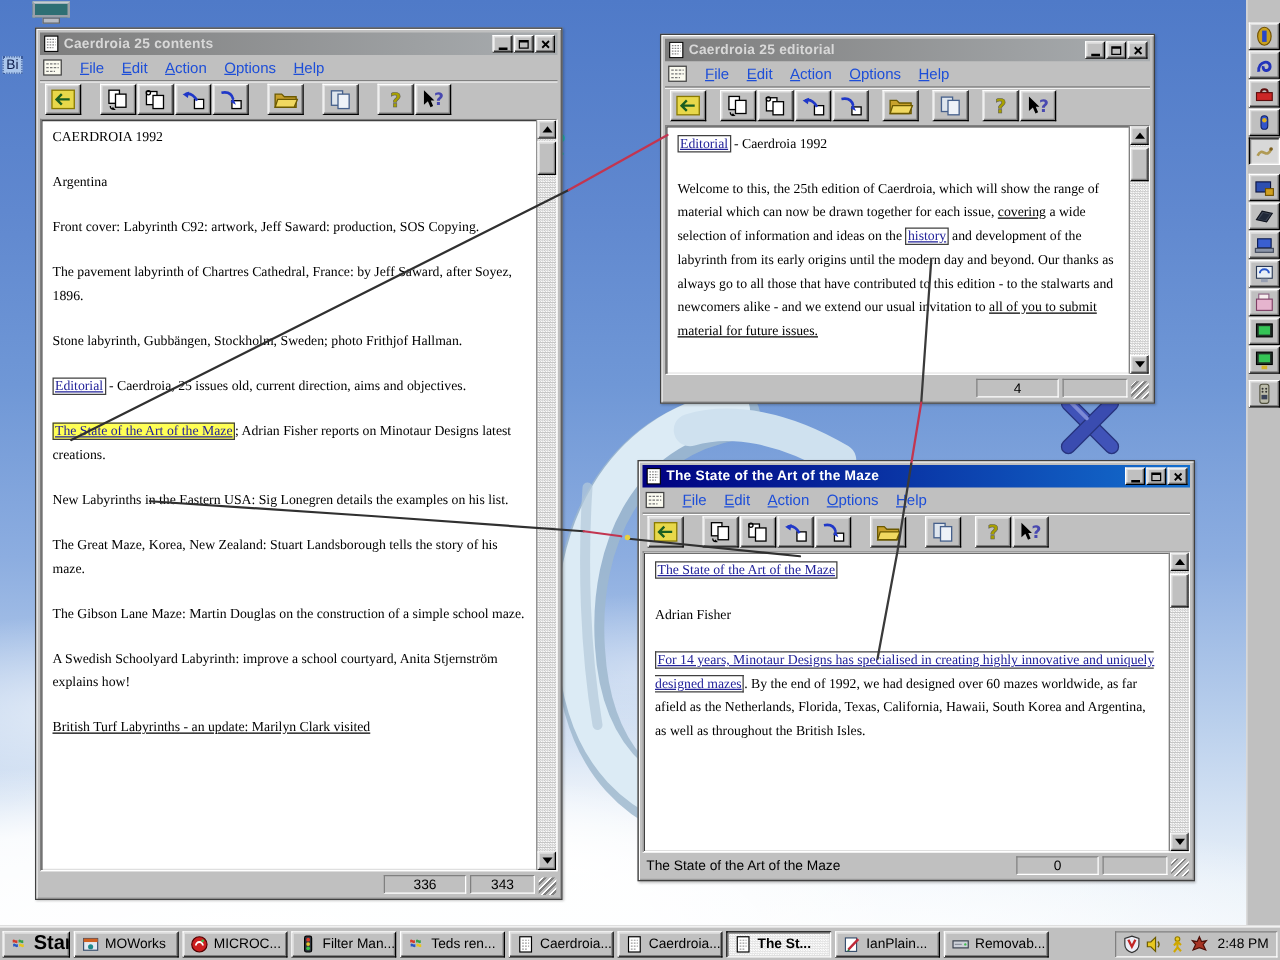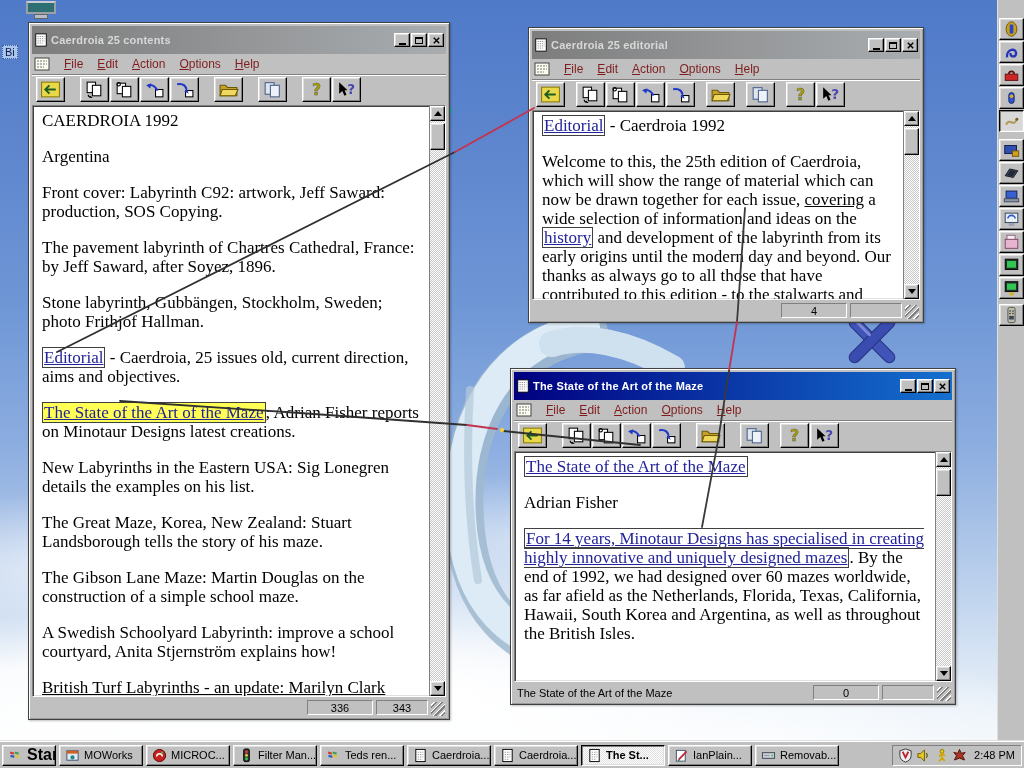--- a/index.html
+++ b/index.html
@@ -23,53 +23,53 @@
   .dicon { position:absolute; left:26px; top:0; width:30px; height:19px; z-index:1; }
   .dicon .screen { position:absolute; left:0; top:1px; width:30px; height:13px; background:#2e6f74; border:2px solid #9aa0a8; border-top-color:#c8ccd2; }
   .dicon .base { position:absolute; left:8px; top:14px; width:14px; height:5px; background:#b8bcc4; border:1px solid #60666e; }
   .dlabel { position:absolute; left:2px; top:45px; z-index:1; background:#aac6ec; color:#0c1c4a;
     font-size:11px; padding:0 2px; border:1px dotted #3a5a9a; }
 
   
   .win { position:absolute; background:#c0c0c0; border:1px solid #404040;
     box-shadow: inset 1px 1px 0 #ffffff, inset -1px -1px 0 #9a9a9a, 1px 1px 2px rgba(0,0,0,.25);
     padding:3px; display:flex; flex-direction:column; }
-  .titlebar { height:28px; display:flex; align-items:center; padding:1px 2px; gap:3px; flex:0 0 auto; }
+  .titlebar { height:18px; display:flex; align-items:center; padding:1px 2px; gap:3px; flex:0 0 auto; }
   .titlebar.active { background:linear-gradient(90deg,#000080,#1470cf); }
   .titlebar.inactive { background:linear-gradient(90deg,#7d7d7d,#a9adb0); }
   .ttext { flex:1; font-size:11px; font-weight:bold; letter-spacing:.2px; white-space:nowrap; overflow:hidden; }
   .titlebar.active .ttext { color:#ffffff; }
   .titlebar.inactive .ttext { color:#d8d8d8; }
   .ticon { width:14px; height:14px; flex:0 0 auto; }
   .tbtns { display:flex; gap:1px; }
   .tb { width:16px; height:14px; background:#c0c0c0; border:1px solid;
     border-color:#ffffff #000 #000 #ffffff; box-shadow: inset -1px -1px 0 #808080, inset 1px 1px 0 #dfdfdf;
     display:flex; align-items:center; justify-content:center; }
   .g-min { width:7px; height:2px; background:#000; margin-top:7px; }
   .g-max { width:8px; height:7px; border:1px solid #000; border-top-width:2px; }
   .tb svg { width:9px; height:9px; } .tb svg path { stroke:#000; stroke-width:1.6; }
 
   .menubar { height:20px; display:flex; align-items:center; gap:0; padding-left:2px; flex:0 0 auto; }
   .micon { width:17px; height:16px; margin-right:6px; }
-  .mitem { font-size:12px; color:#7f1d1d; padding:2px 7px; }
+  .mitem { font-size:12px; color:#1d4ed8; padding:2px 7px; }
   .mitem u { text-decoration:underline; }
 
   .toolbar { height:30px; display:flex; align-items:center; padding:2px 2px 2px 4px; gap:1px; flex:0 0 auto;
     border-top:1px solid #808080; box-shadow:0 1px 0 #ffffff inset; }
   .bt { width:29px; height:25px; background:#c0c0c0; border:1px solid; border-color:#fff #000 #000 #fff;
     box-shadow: inset -1px -1px 0 #808080, inset 1px 1px 0 #dfdfdf;
     display:flex; align-items:center; justify-content:center; flex:0 0 auto; }
   .bt svg { width:21px; height:17px; }
   .gap8 { width:9px; flex:0 0 auto; } .gap12 { width:13px; flex:0 0 auto; }
 
   .content { flex:1; position:relative; background:#fff; margin:1px 0;
     border:1px solid; border-color:#808080 #fff #fff #808080;
     box-shadow: inset 1px 1px 0 #404040, inset -1px -1px 0 #dfdfdf; overflow:hidden; display:flex; }
   .doc { flex:1; overflow:hidden; padding:5px 8px 0 9px; font-family:"Liberation Serif", serif;
-    font-size:17px; line-height:19px; color:#000; }
+    font-size:11px; line-height:19px; color:#000; }
   .doc p { margin:0 0 17px 0; }
   .link { color:#22229a; text-decoration:underline; }
   .boxed { border:1px solid #404040; padding:0 1px; }
   .hilite { background:#ffff55; }
   .ul { text-decoration:underline; }
 
   
   .vscroll { width:16px; flex:0 0 16px; display:flex; flex-direction:column;
     background:#c0c0c0; border-left:1px solid #808080; }
   .sarrow { height:15px; background:#c0c0c0; border:1px solid; border-color:#fff #000 #000 #fff;

